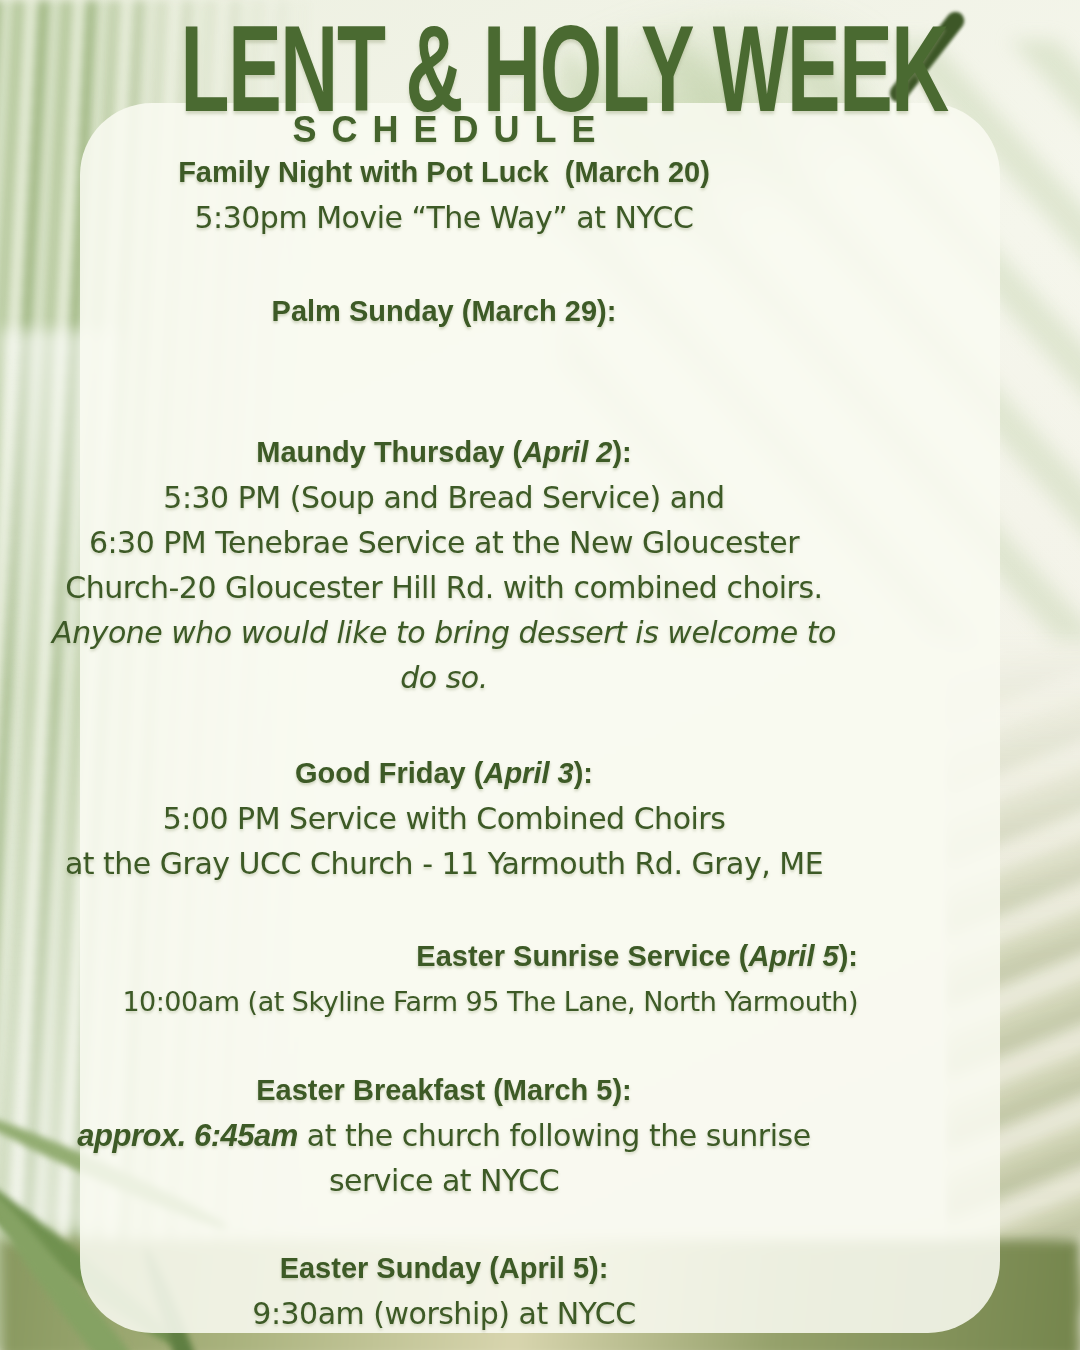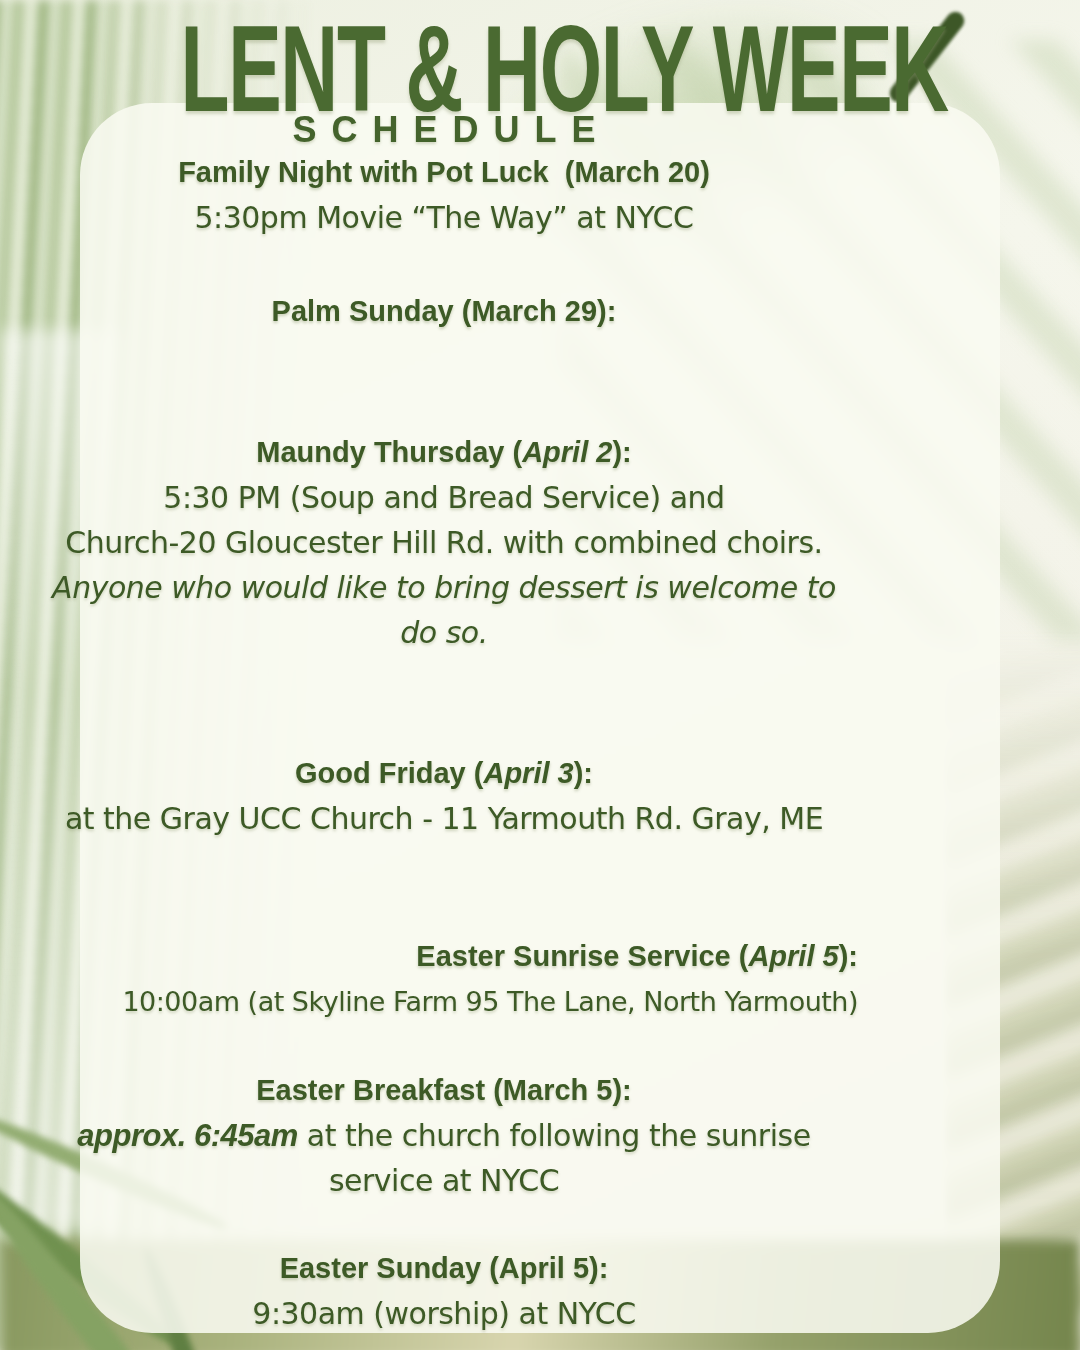--- a/index.html
+++ b/index.html
@@ -136,27 +136,29 @@
       <p>5:30pm Movie “The Way” at NYCC</p>
     </section>
 
     <section class="event e1">
       <h2><span>Palm Sunday (March 29):</span></h2>
     </section>
 
     <section class="event e2">
       <h2><span>Maundy Thursday (</span><em>April 2</em><span>):</span></h2>
       <p>5:30 PM (Soup and Bread Service) and</p>
+      <p>6:30 PM Tenebrae Service at the New Gloucester</p>
       <p>Church-20 Gloucester Hill Rd. with combined choirs.</p>
       <p class="italic">Anyone who would like to bring dessert is welcome to</p>
       <p class="italic">do so.</p>
     </section>
 
     <section class="event e3">
       <h2><span>Good Friday (</span><em>April 3</em><span>):</span></h2>
+      <p>5:00 PM Service with Combined Choirs</p>
       <p>at the Gray UCC Church - 11 Yarmouth Rd. Gray, ME</p>
     </section>
 
     <section class="event e4">
       <h2><span>Easter Sunrise Service (</span><em>April 5</em><span>):</span></h2>
       <p class="small">10:00am (at Skyline Farm 95 The Lane, North Yarmouth)</p>
     </section>
 
     <section class="event e5">
       <h2><span>Easter Breakfast (March 5):</span></h2>

